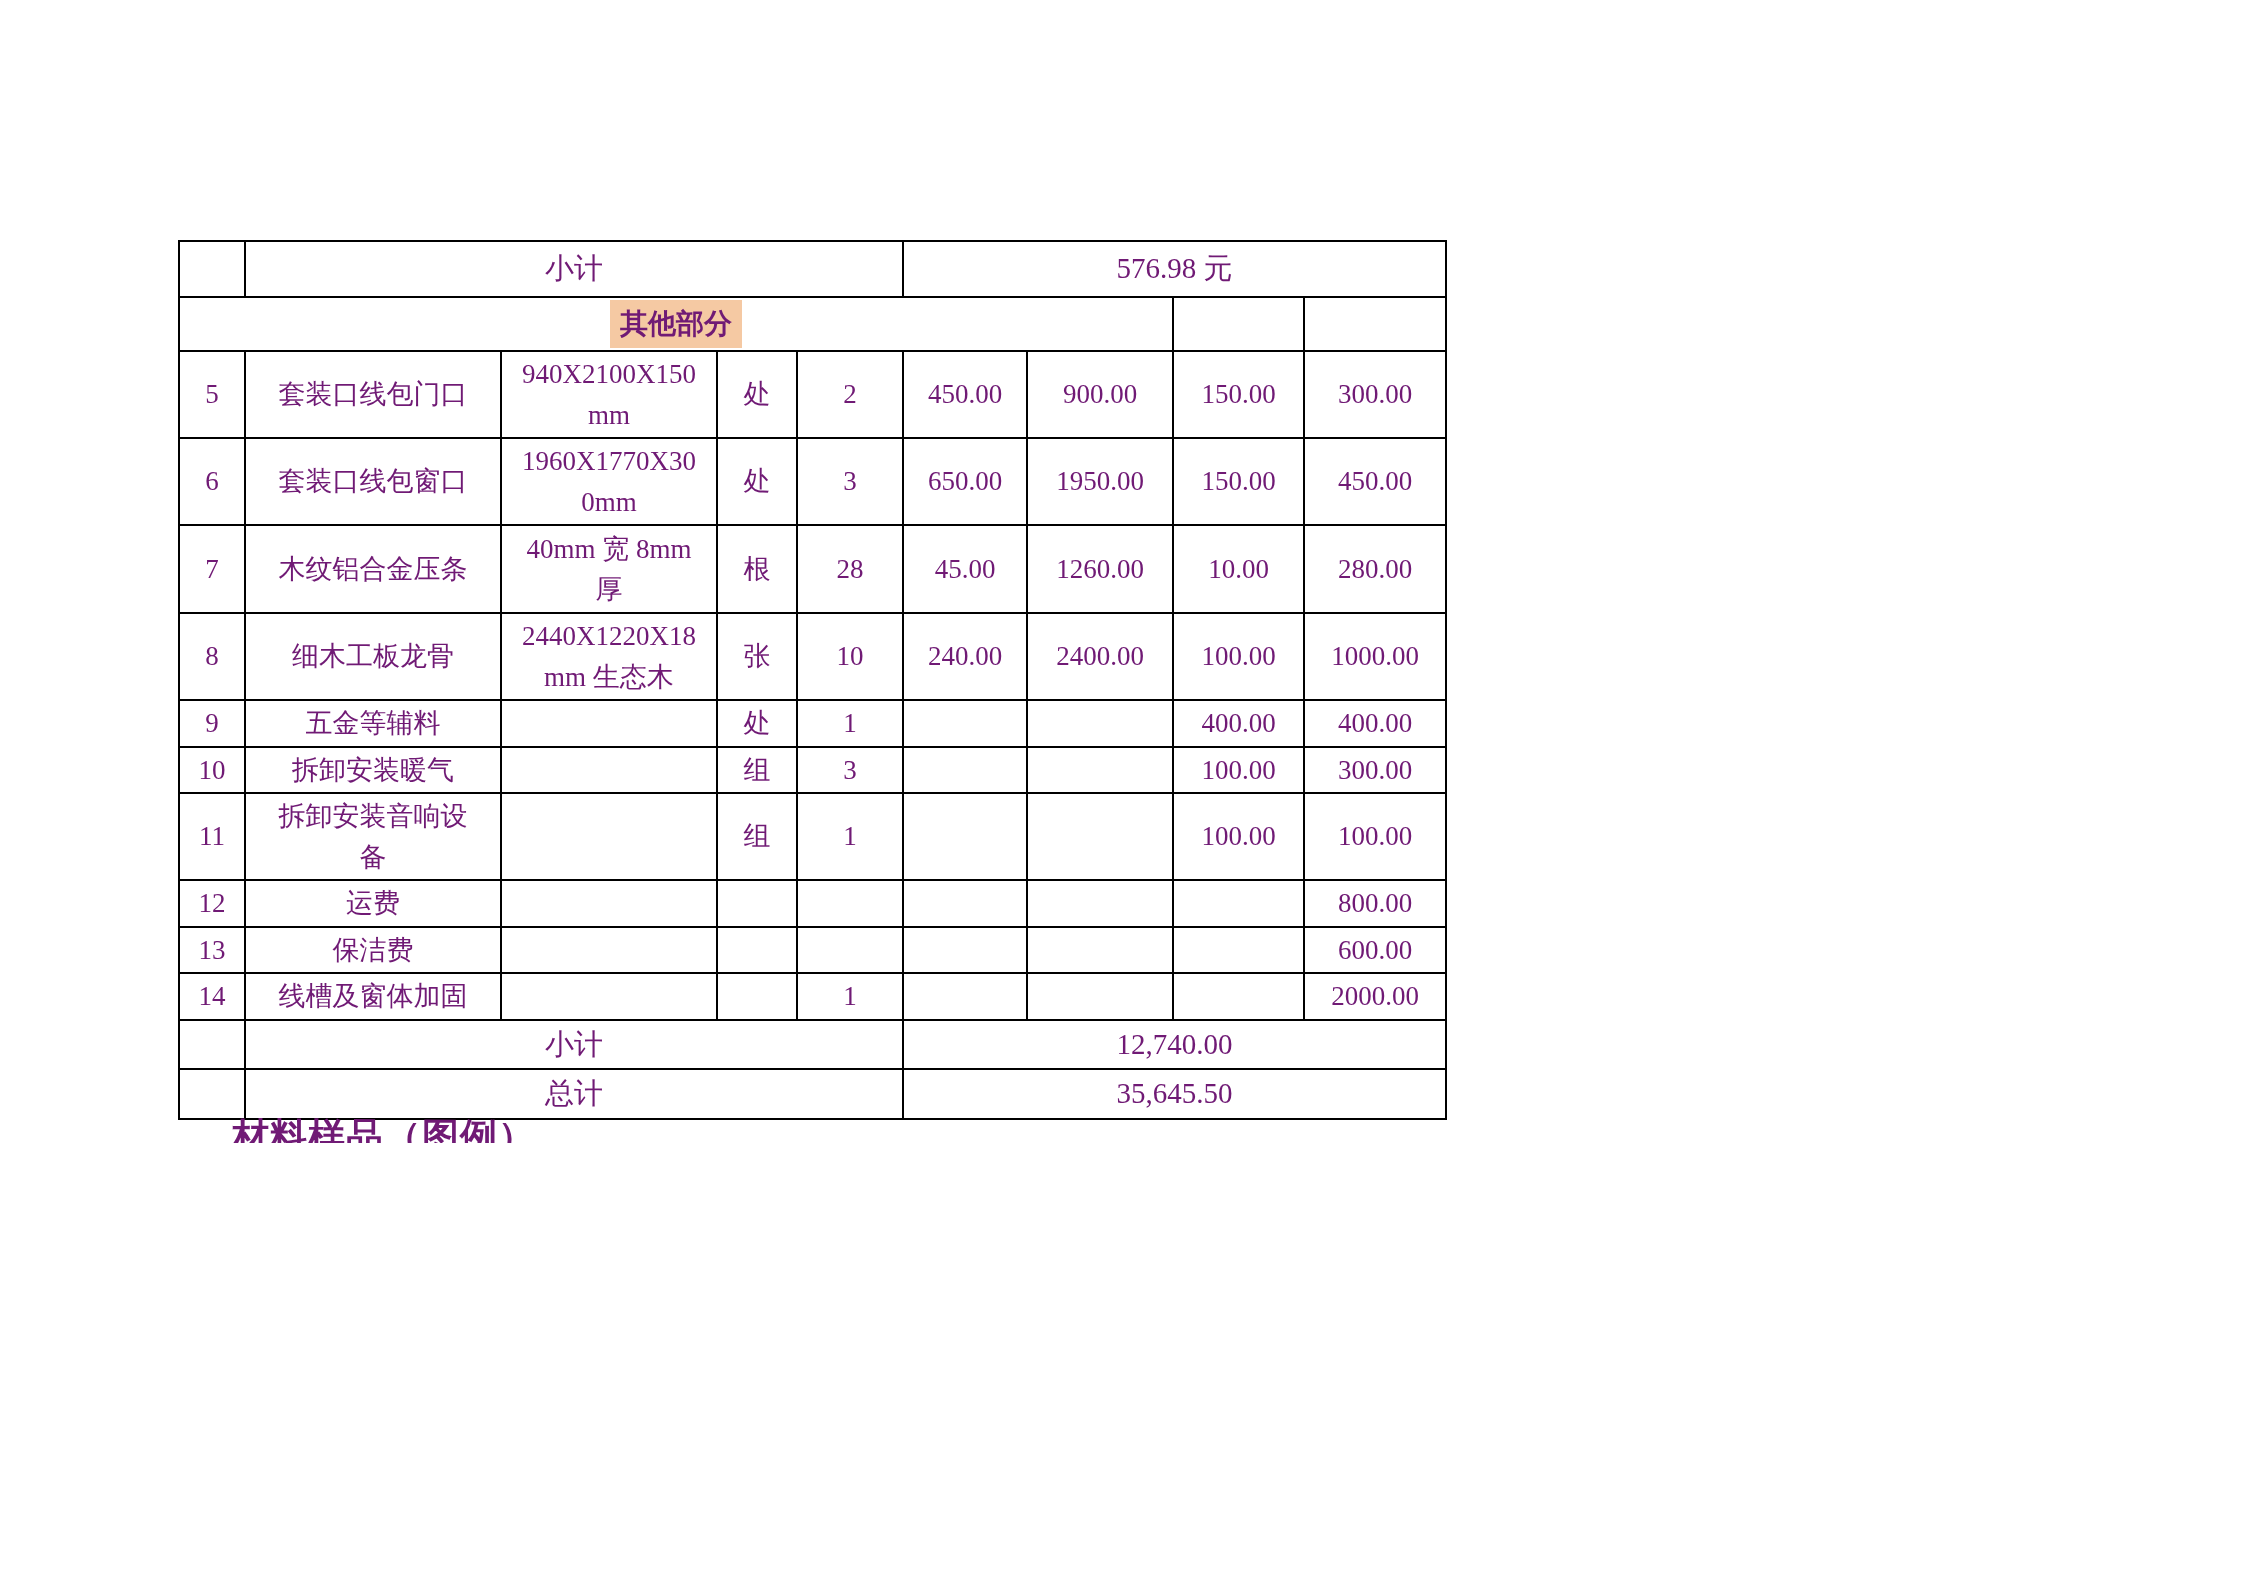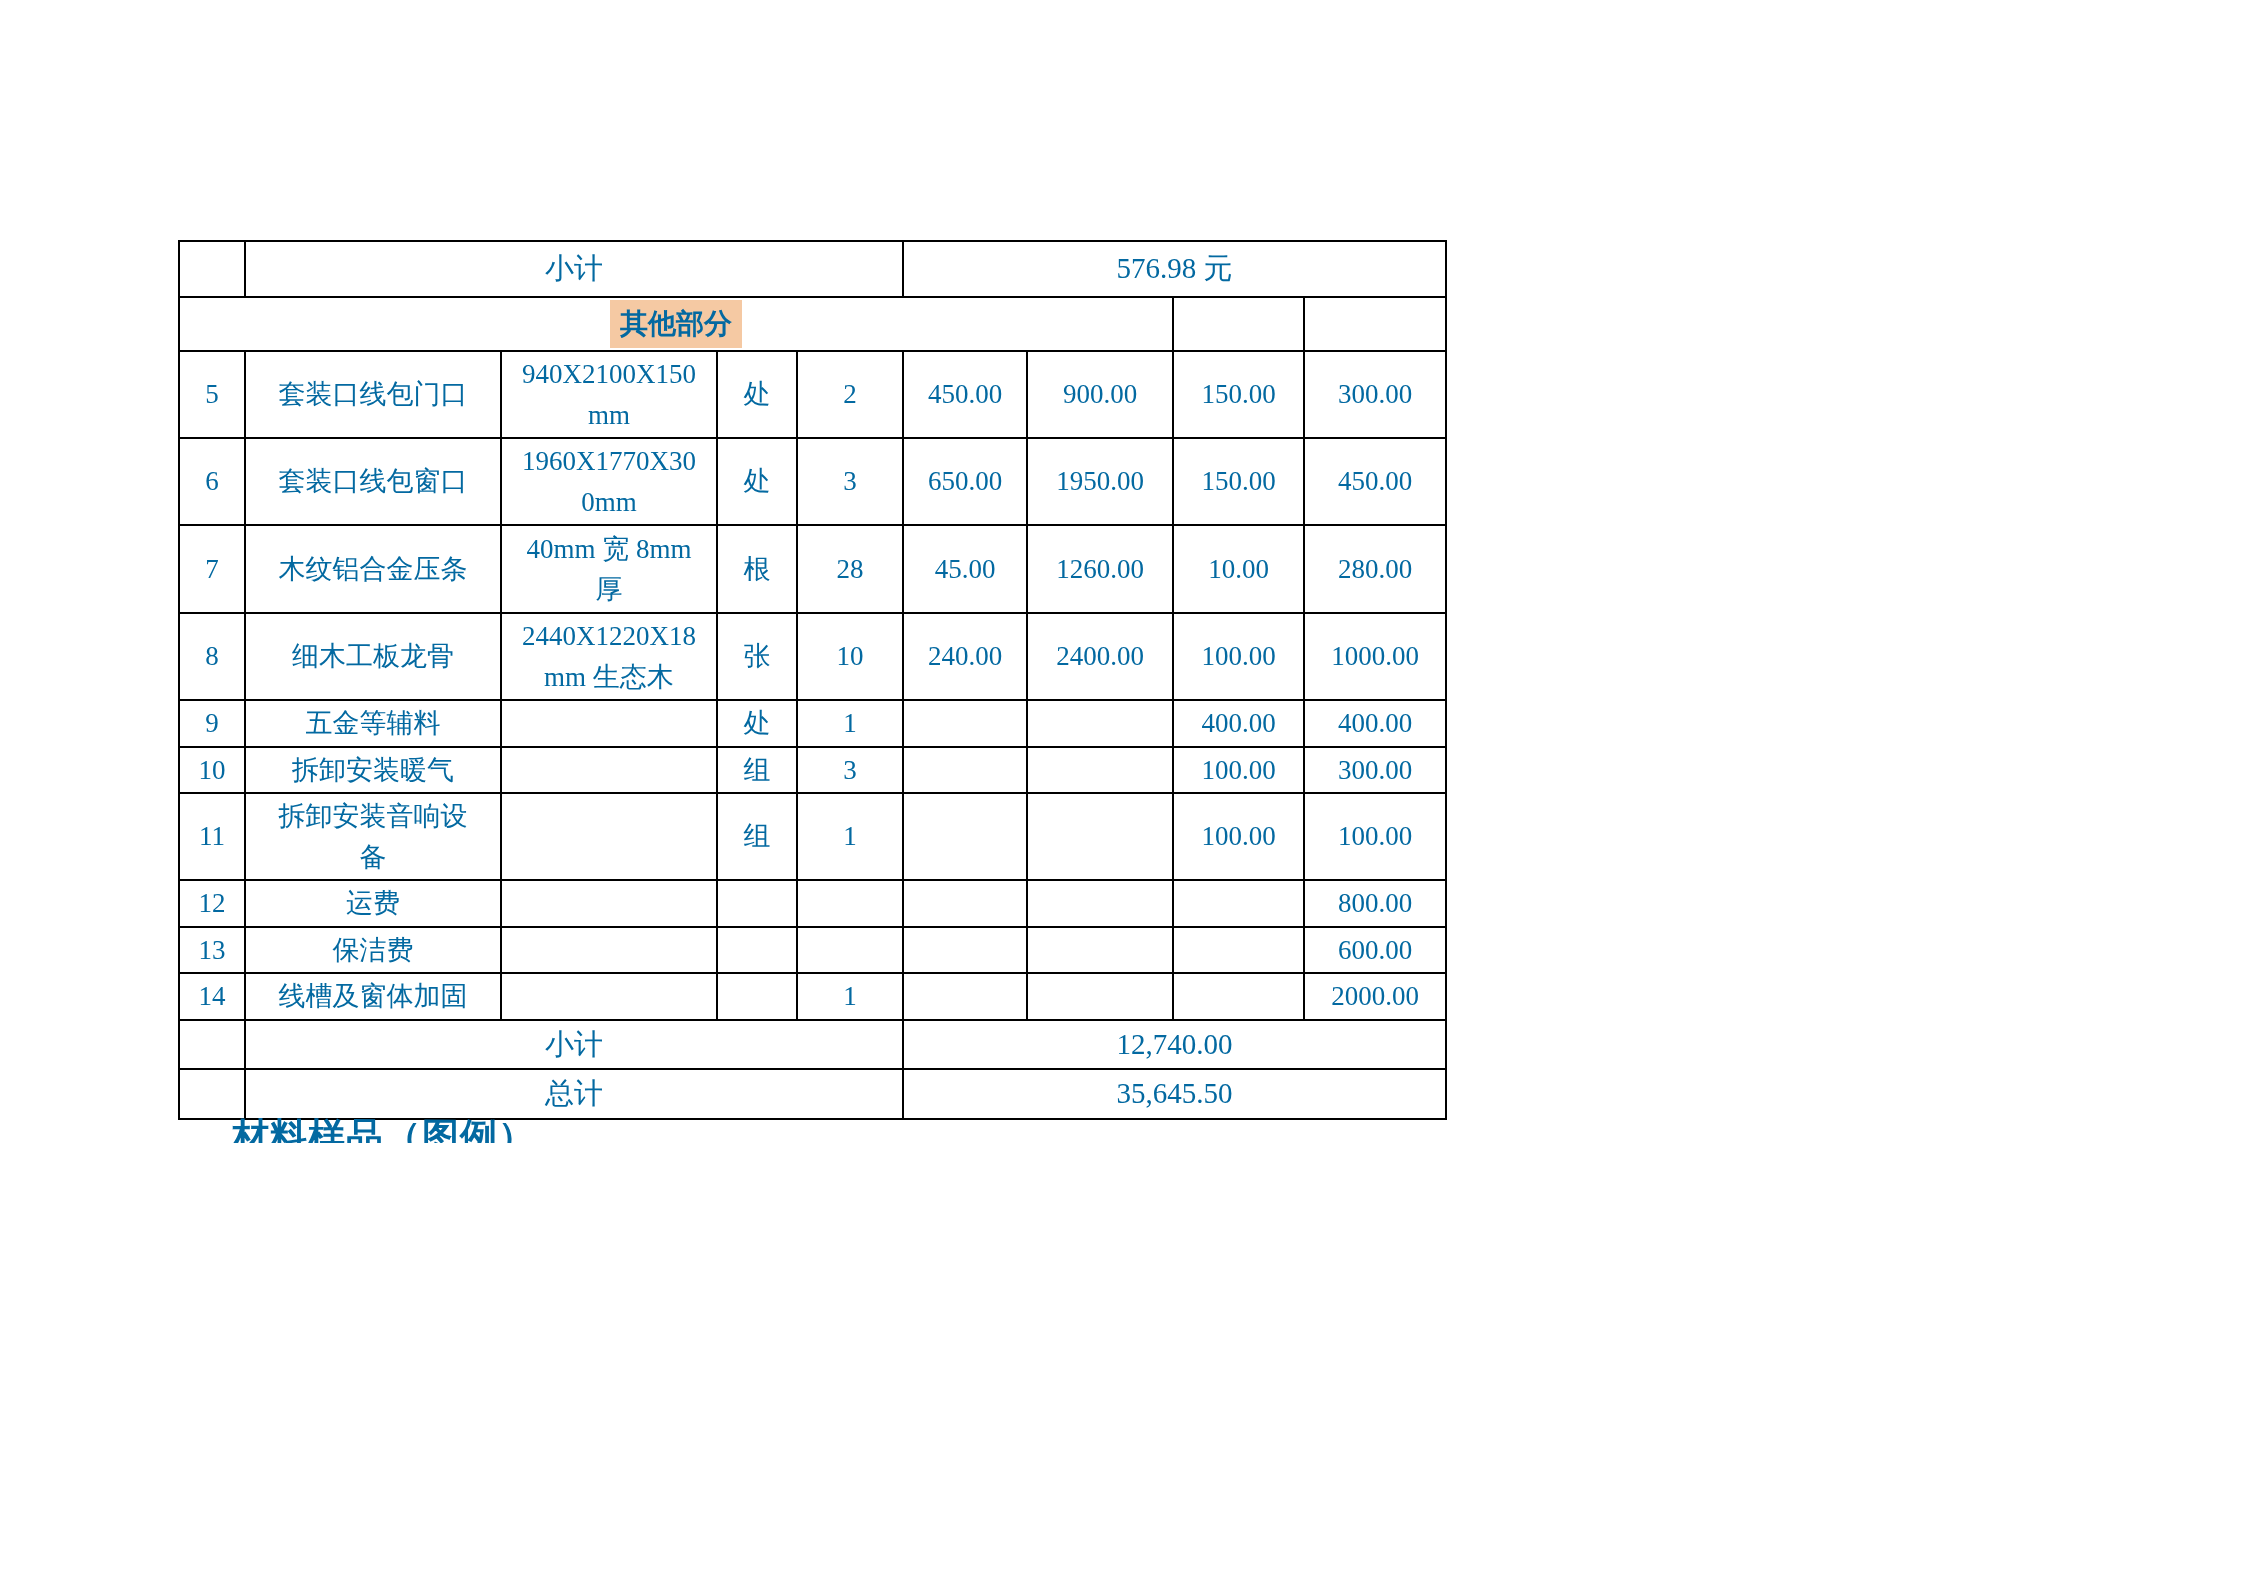--- a/index.html
+++ b/index.html
@@ -2,21 +2,21 @@
 <html><head>
 <meta charset="utf-8">
 <style>
   html,body{margin:0;padding:0;background:#ffffff;}
   .page{
     position:relative;
     width:2245px;
     height:1143px;
     background:#ffffff;
     font-family:"Liberation Serif","DejaVu Serif",serif;
-    color:#0369a1;
+    color:#701a75;
     overflow:hidden;
   }
   table.cost{
     position:absolute;
     left:178px;
     top:240px;
     width:1267px;
     border-collapse:collapse;
     table-layout:fixed;
   }

